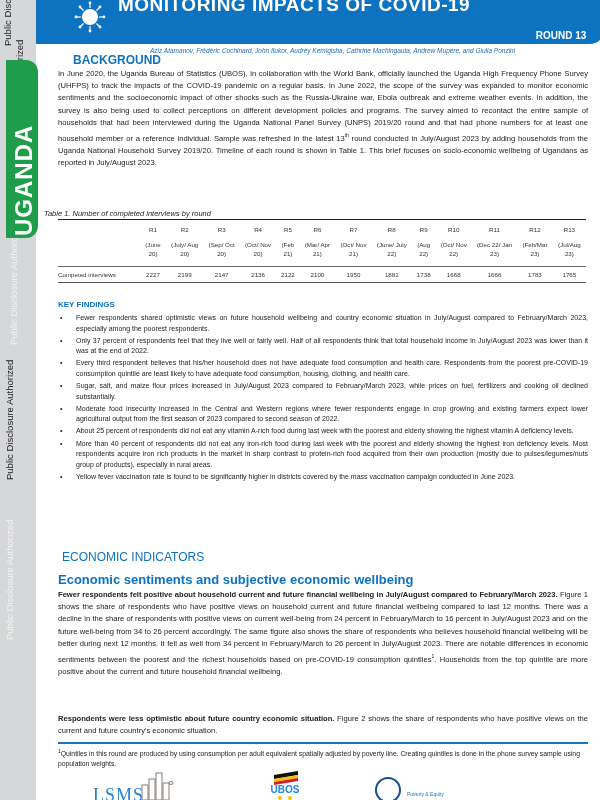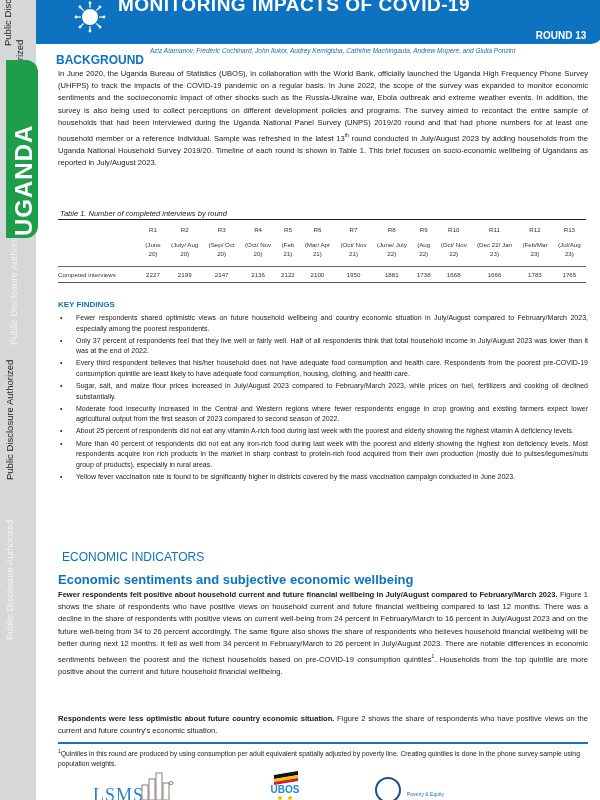--- a/index.html
+++ b/index.html
@@ -10,25 +10,25 @@
   .disc.light { color:#f3f3f3; }
   .uganda-tab { position:absolute; left:6px; top:60px; width:32px; height:178px; background:#1e9e4a; border-radius:0 12px 12px 0; }
   .uganda-text { position:absolute; left:10px; top:236px; transform-origin:left top; transform:rotate(-90deg); color:#fff; font-weight:bold; font-size:24px; letter-spacing:1px; white-space:nowrap; }
   .banner { position:absolute; left:36px; top:0; width:543px; height:44px; background:#0d72c0; border-radius:0 0 14px 0;padding-left:25px; }
   .virus { position:absolute; left:38px; top:1px; width:32px; height:32px; }
   .banner-title { position:absolute; left:82px; top:-6px; color:#fff; font-weight:bold; font-size:19px; line-height:22px; letter-spacing:0.5px; }
   .round-box { position:absolute; right:8px; top:2px; width:70px; text-align:center; color:#fff; font-size:10px; font-weight:bold;margin-top:28px; }
   .round-box .r { padding-bottom:4px; border-bottom:1.5px solid #fff; }
   .round-box .d { padding-top:4px; }
   .authors { position:absolute; left:150px; top:47px; font-size:6.5px; font-style:italic; color:#1a6fb6; white-space:nowrap; }
-  .h-bg { position:absolute; left:56px; top:53px; color:#0d72c0; font-weight:bold; font-size:12px; }
+  .h-bg { position:absolute; left:73px; top:53px; color:#0d72c0; font-weight:bold; font-size:12px; }
   .main { position:absolute; left:58px; width:530px; font-size:7.6px; line-height:12.2px; text-align:justify; color:#222; }
   .p-bg { top:68px; }
   sup { font-size:5px; }
-  .tcap { position:absolute; left:60px; top:209px; font-size:7.5px; font-style:italic; }
+  .tcap { position:absolute; left:44px; top:209px; font-size:7.5px; font-style:italic; }
   table.t1 { position:absolute; left:58px; top:219px; width:528px; border-collapse:collapse; font-size:6.2px; color:#333; border-top:1px solid #222; border-bottom:1.5px solid #555; }
   table.t1 td { text-align:center; padding:2px 0; }
   table.t1 td.lbl { text-align:left; width:82px; }
   table.t1 tr.hdr td { padding-top:6px; }
   table.t1 tr.per td { padding:5px 0 8px 0; line-height:9px; }
   table.t1 tr.val td { border-top:1.5px solid #666; padding:4px 0; }
   .h-kf { position:absolute; left:58px; top:300px; color:#0d72c0; font-weight:bold; font-size:8px; }
   ul.kf { position:absolute; left:58px; top:313px; width:530px; margin:0; padding:0; list-style:none; font-size:7px; line-height:10.6px; }
   ul.kf li { position:relative; padding-left:18px; margin-bottom:1.5px; text-align:justify; }
   ul.kf li .dot { position:absolute; left:2px; top:0; }

